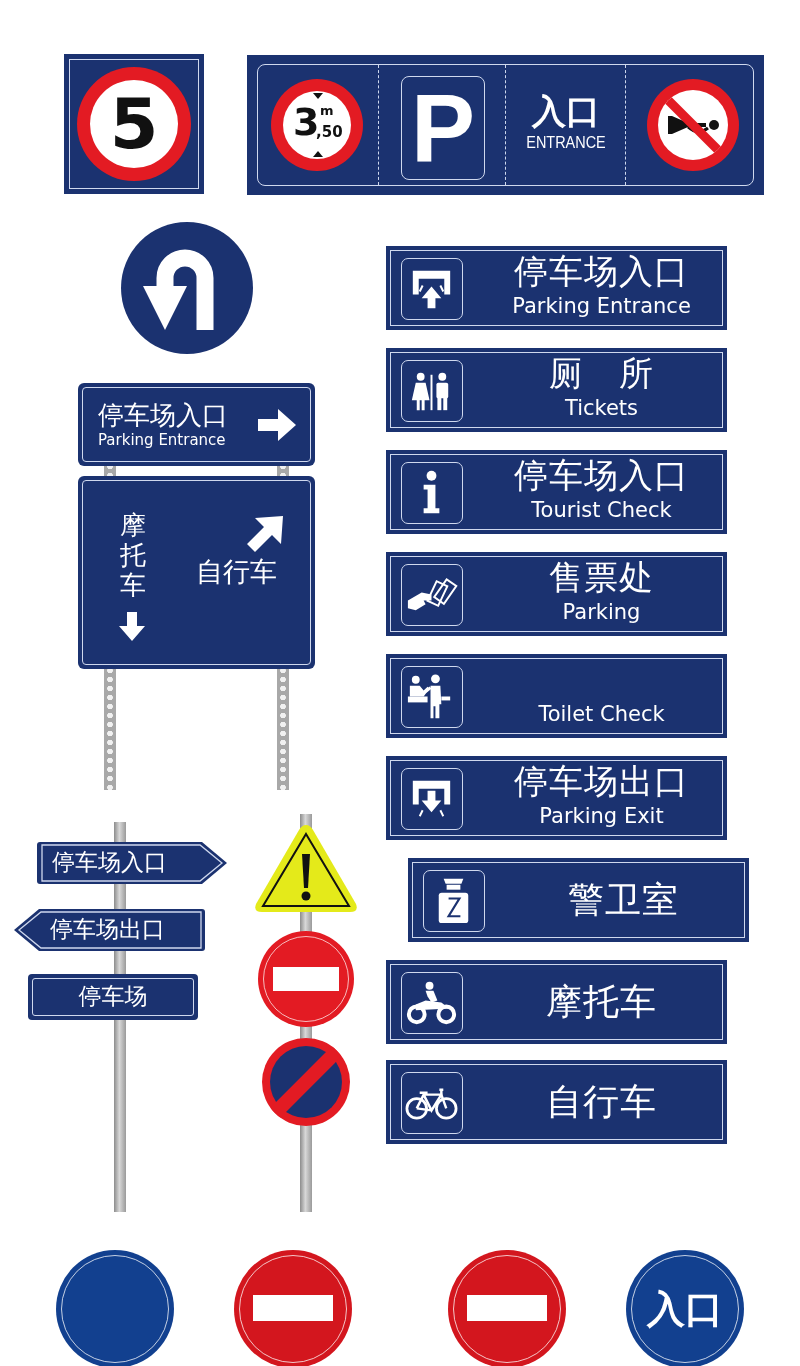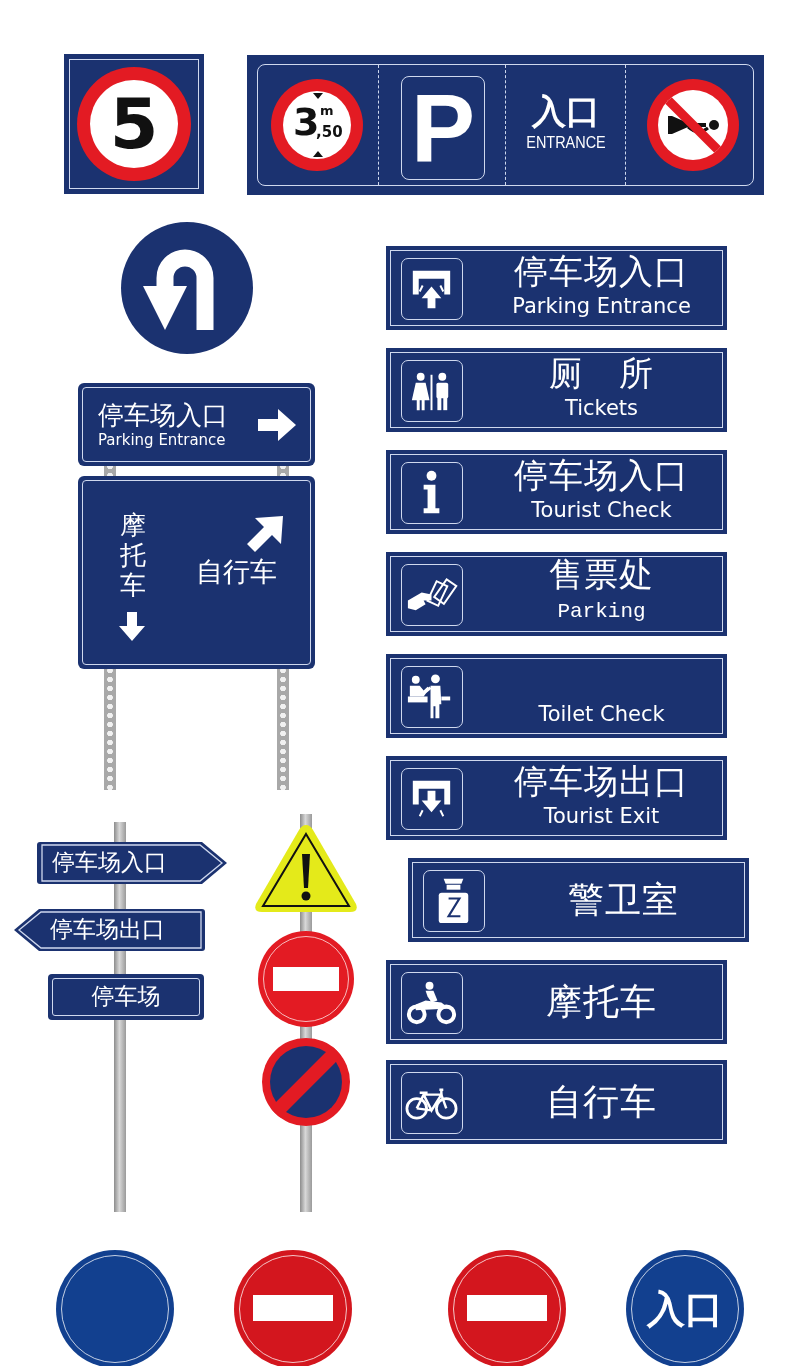--- a/index.html
+++ b/index.html
@@ -137,21 +137,21 @@
   <path d="M6 5 L164 5 L186 23 L164 41 L6 41 Z" fill="none" stroke="#cfd8ee" stroke-width="1.3"></path>
 </svg>
 <div class="abs white" style="left:52px;top:847px;font-size:23px;line-height:30px;">停车场入口</div>
 
 <svg class="abs" style="left:11px;top:907px;" width="195" height="46" viewBox="0 0 195 46">
   <path d="M28 2 L191 2 Q194 2 194 5 L194 41 Q194 44 191 44 L28 44 L3 23 Z" fill="#1b3270"></path>
   <path d="M30 5 L190 5 L190 41 L30 41 L8 23 Z" fill="none" stroke="#cfd8ee" stroke-width="1.3"></path>
 </svg>
 <div class="abs white" style="left:50px;top:914px;font-size:23px;line-height:30px;">停车场出口</div>
 
-<div class="dirsign" style="left:48px;top:974px;width:156px;height:46px;border-radius:4px;">
+<div class="dirsign" style="left:28px;top:974px;width:170px;height:46px;border-radius:4px;">
   <div class="frame" style="border-radius:3px;"></div>
   <div class="abs white" style="left:0;right:0;top:7px;text-align:center;font-size:23px;line-height:30px;">停车场</div>
 </div>
 
 <div class="pole" style="left:300px;top:814px;height:398px;"></div>
 
 <svg class="abs" style="left:252px;top:822px;" width="108" height="94" viewBox="0 0 108 94">
   <path d="M54 3 Q58 3 61 8 L104 82 Q107 90 98 90 L10 90 Q1 90 4 82 L47 8 Q50 3 54 3 Z" fill="#e4ea1a"></path>
   <path d="M54 12 L97 84 L11 84 Z" fill="none" stroke="#111" stroke-width="2"></path>
   <g>
@@ -207,21 +207,21 @@
     <div class="iconbox">
       <svg width="59" height="59" viewBox="0 0 60 60">
         <circle cx="30" cy="13" r="5" fill="#fff"></circle>
         <path d="M22 22 L34 22 L34 46 L38 46 L38 51 L22 51 L22 46 L26 46 L26 27 L22 27 Z" fill="#fff"></path>
       </svg>
     </div>
     <div class="zh">停车场入口</div>
     <div class="en">Tourist Check</div>
   </div>
 
-  <div class="list-sign" style="top:552px;font-family:Liberation Mono, monospace;">
+  <div class="list-sign" style="top:552px;">
     <div class="frame"></div>
     <div class="iconbox">
       <svg width="59" height="59" viewBox="0 0 60 60">
         <path d="M6 36 L20 28 L30 30 L30 36 L22 36 L24 40 L14 46 L6 44 Z" fill="#fff"></path>
         <rect x="30" y="18" width="12" height="22" transform="rotate(25 36 29)" fill="none" stroke="#fff" stroke-width="2"></rect>
         <rect x="38" y="16" width="12" height="22" transform="rotate(35 44 27)" fill="none" stroke="#fff" stroke-width="2"></rect>
       </svg>
     </div>
     <div class="zh">售票处</div>
     <div class="en">Parking</div>
@@ -246,21 +246,21 @@
   <div class="list-sign" style="top:756px;">
     <div class="frame"></div>
     <div class="iconbox">
       <svg width="59" height="59" viewBox="0 0 60 60">
         <path d="M11 12 L49 12 L49 36 L43 36 L43 20 L17 20 L17 36 L11 36 Z" fill="#fff"></path>
         <polygon points="26,22 34,22 34,32 40,32 30,44 20,32 26,32" fill="#fff"></polygon>
         <path d="M21 42 L18 48 M39 42 L42 48" stroke="#fff" stroke-width="2"></path>
       </svg>
     </div>
     <div class="zh">停车场出口</div>
-    <div class="en">Tourist Exit</div>
+    <div class="en">Parking Exit</div>
   </div>
 
   <div class="list-sign" style="top:858px;margin-left:22px;">
     <div class="frame"></div>
     <div class="iconbox">
       <svg width="59" height="59" viewBox="0 0 60 60">
         <path d="M20 8 L40 8 L38 13 L22 13 Z" fill="#fff"></path>
         <rect x="23" y="14" width="14" height="5" fill="#fff"></rect>
         <path d="M18 22 L42 22 Q45 22 45 25 L45 50 Q45 53 42 53 L18 53 Q15 53 15 50 L15 25 Q15 22 18 22 Z" fill="#fff"></path>
         <path d="M25 28 L36 28 L25 46 L37 46" stroke="#1b3270" stroke-width="2.2" fill="none"></path>

